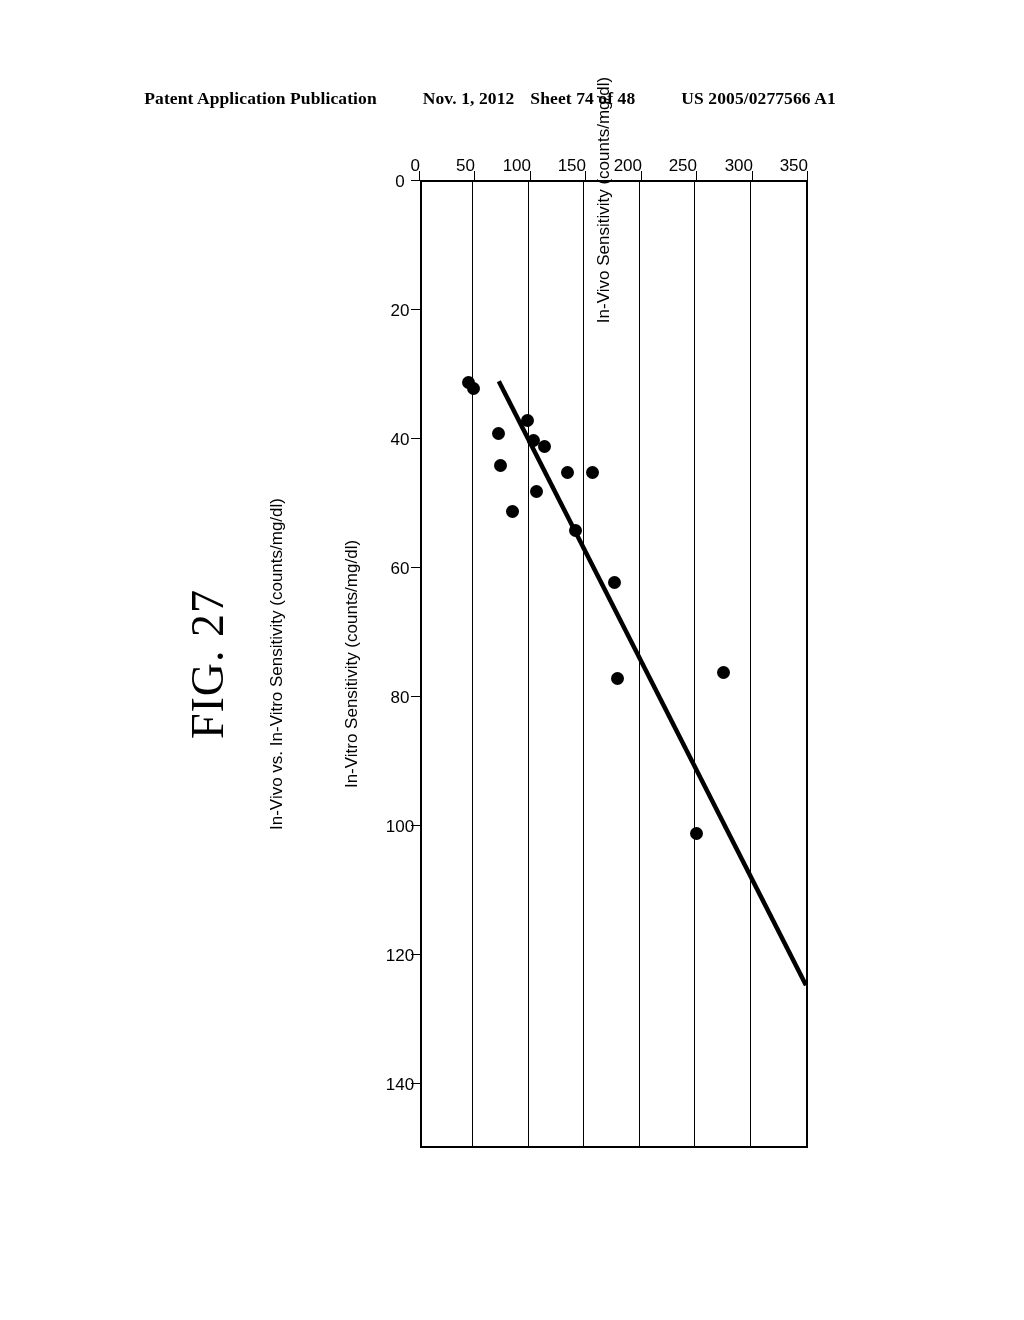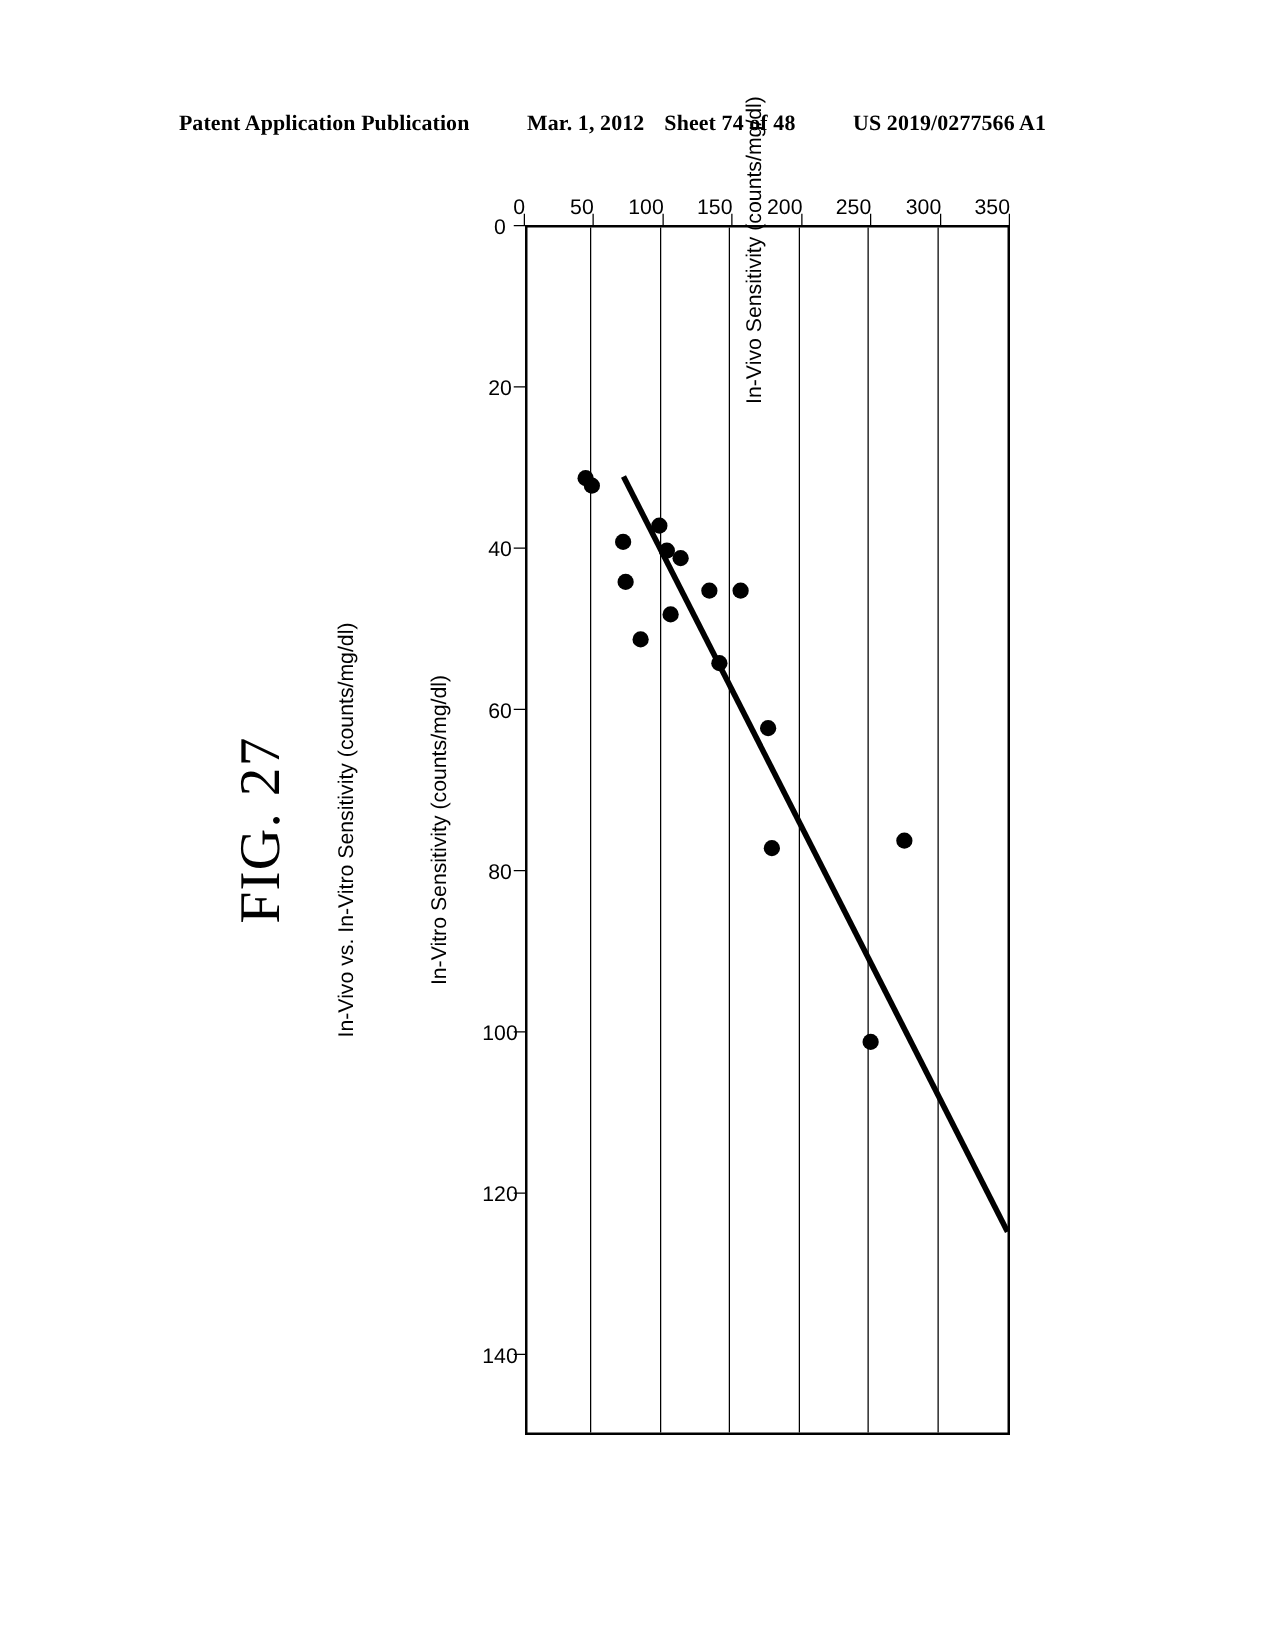--- a/index.html
+++ b/index.html
@@ -130,23 +130,23 @@
     font-size:46px;
     letter-spacing:1px;
     white-space:nowrap;
   }
 </style>
 </head>
 <body>
 
 <div id="patent-header">
   <span class="hdr-pub">Patent Application Publication</span>
-  <span class="hdr-date">Mar. 1, 2012</span>
+  <span class="hdr-date">Nov. 1, 2012</span>
   <span class="hdr-sheet">Sheet 74 of 48</span>
-  <span class="hdr-num">US 2019/0277566 A1</span>
+  <span class="hdr-num">US 2005/0277566 A1</span>
 </div>
 
 <div id="figure-stage">
 
   <div id="chart-block">
 
     <div class="plot-frame" id="plot-frame">
       <svg class="trend" id="trend-svg" viewBox="0 0 968 388" preserveAspectRatio="none">
           <line x1="200.05333333333334" y1="310.4" x2="806.6666666666667" y2="0" stroke="#000" stroke-width="4.5" vector-effect="non-scaling-stroke"></line>
         </svg>

